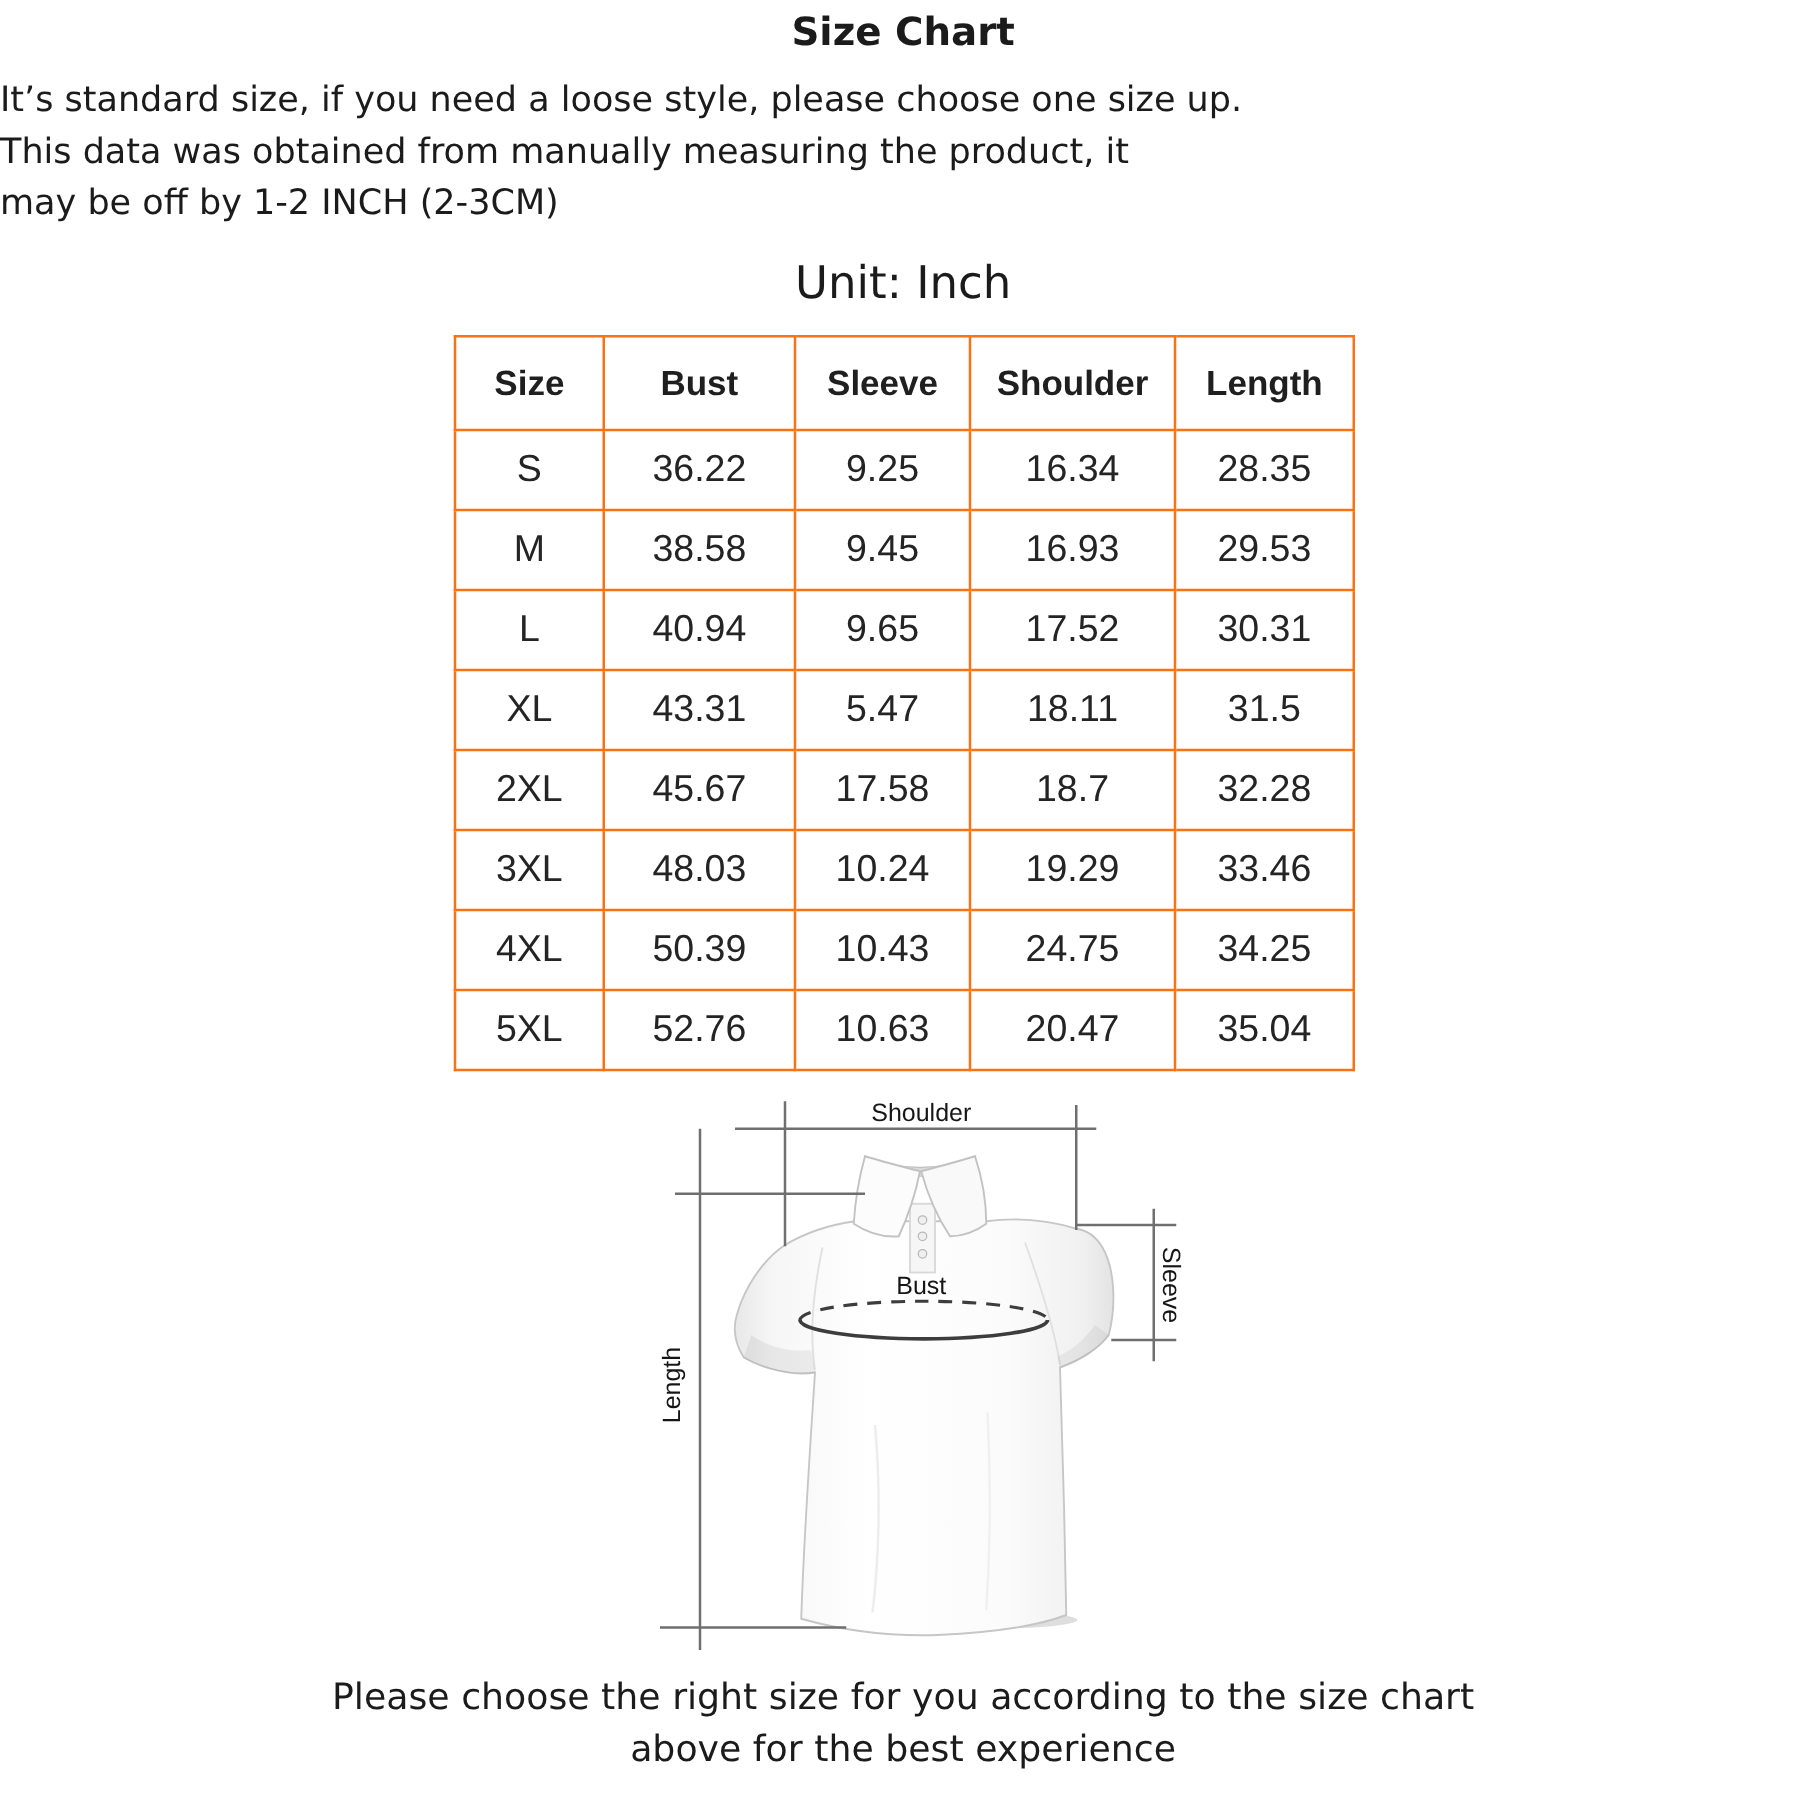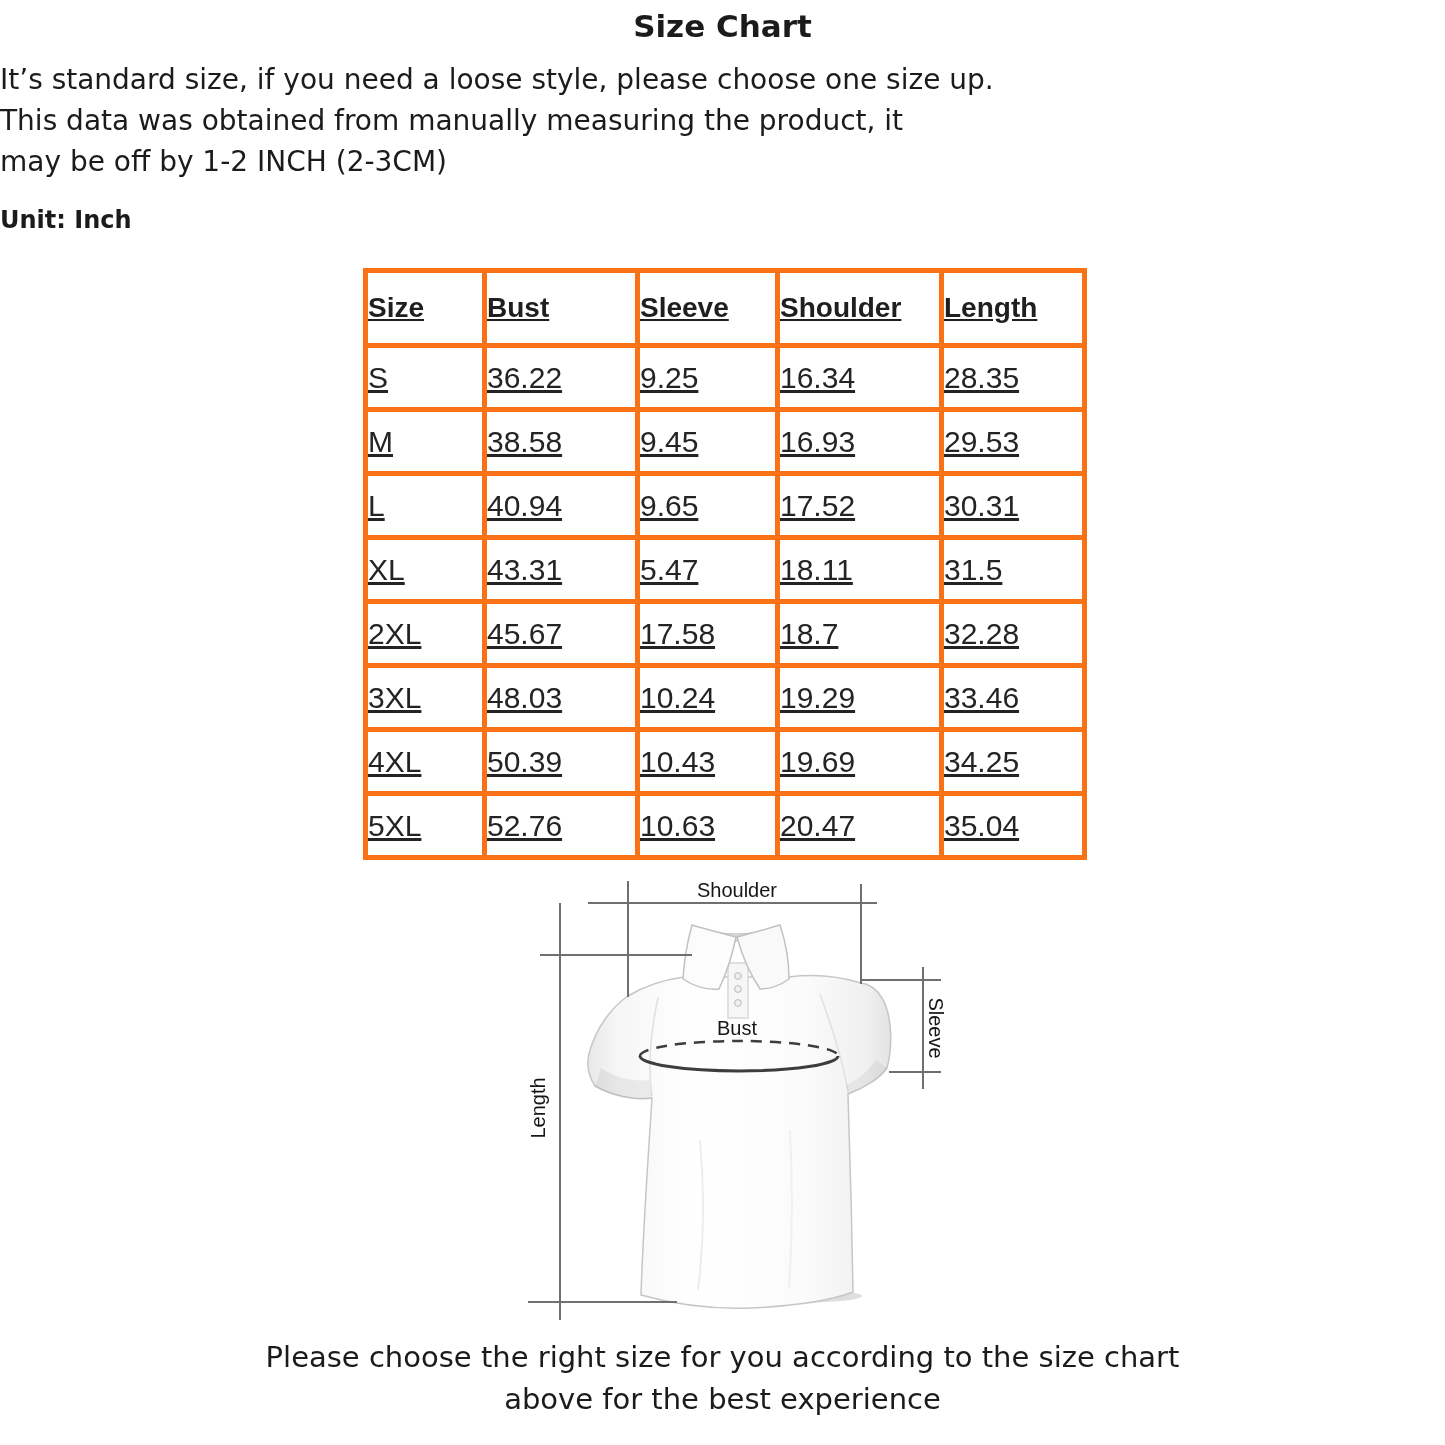--- a/index.html
+++ b/index.html
@@ -25,40 +25,40 @@
     position: absolute;
     top: 59px; left: 0;
     width: 100%;
     font-size: 28px;
     line-height: 41px;
   }
   .unit-label {
     position: absolute;
     top: 206px; left: 0;
     width: 100%;
-    font-size: 24px;
-    font-weight: bold;
+    text-align: center;
+    font-size: 36px;
+    font-weight: normal;
   }
   table.size-table {
     position: absolute;
     left: 363px; top: 268px;
     width: 719px;
     border-collapse: collapse;
     table-layout: fixed;
     font-family: "Liberation Sans", sans-serif;
     font-size: 30px;
     color: #242424;
   }
   .size-table th, .size-table td {
-    border: 5px solid #f97316;
-    text-align: left;
+    border: 2px solid #f97316;
+    text-align: center;
     vertical-align: middle;
     padding: 0;
     overflow: hidden;
-    text-decoration: underline;
   }
   .size-table thead tr { height: 75px; }
   .size-table tbody tr { height: 64px; }
   .size-table th { font-weight: bold; font-size: 28px; color: #1f1f1f; }
   .diagram-wrap {
     position: absolute;
     left: 490px; top: 865px;
     width: 500px; height: 470px;
   }
   .diagram-wrap svg text {
@@ -147,21 +147,21 @@
         <td>3XL</td>
         <td>48.03</td>
         <td>10.24</td>
         <td>19.29</td>
         <td>33.46</td>
       </tr>
       <tr>
         <td>4XL</td>
         <td>50.39</td>
         <td>10.43</td>
-        <td>19.69</td>
+        <td>24.75</td>
         <td>34.25</td>
       </tr>
       <tr>
         <td>5XL</td>
         <td>52.76</td>
         <td>10.63</td>
         <td>20.47</td>
         <td>35.04</td>
       </tr>
     </tbody>

